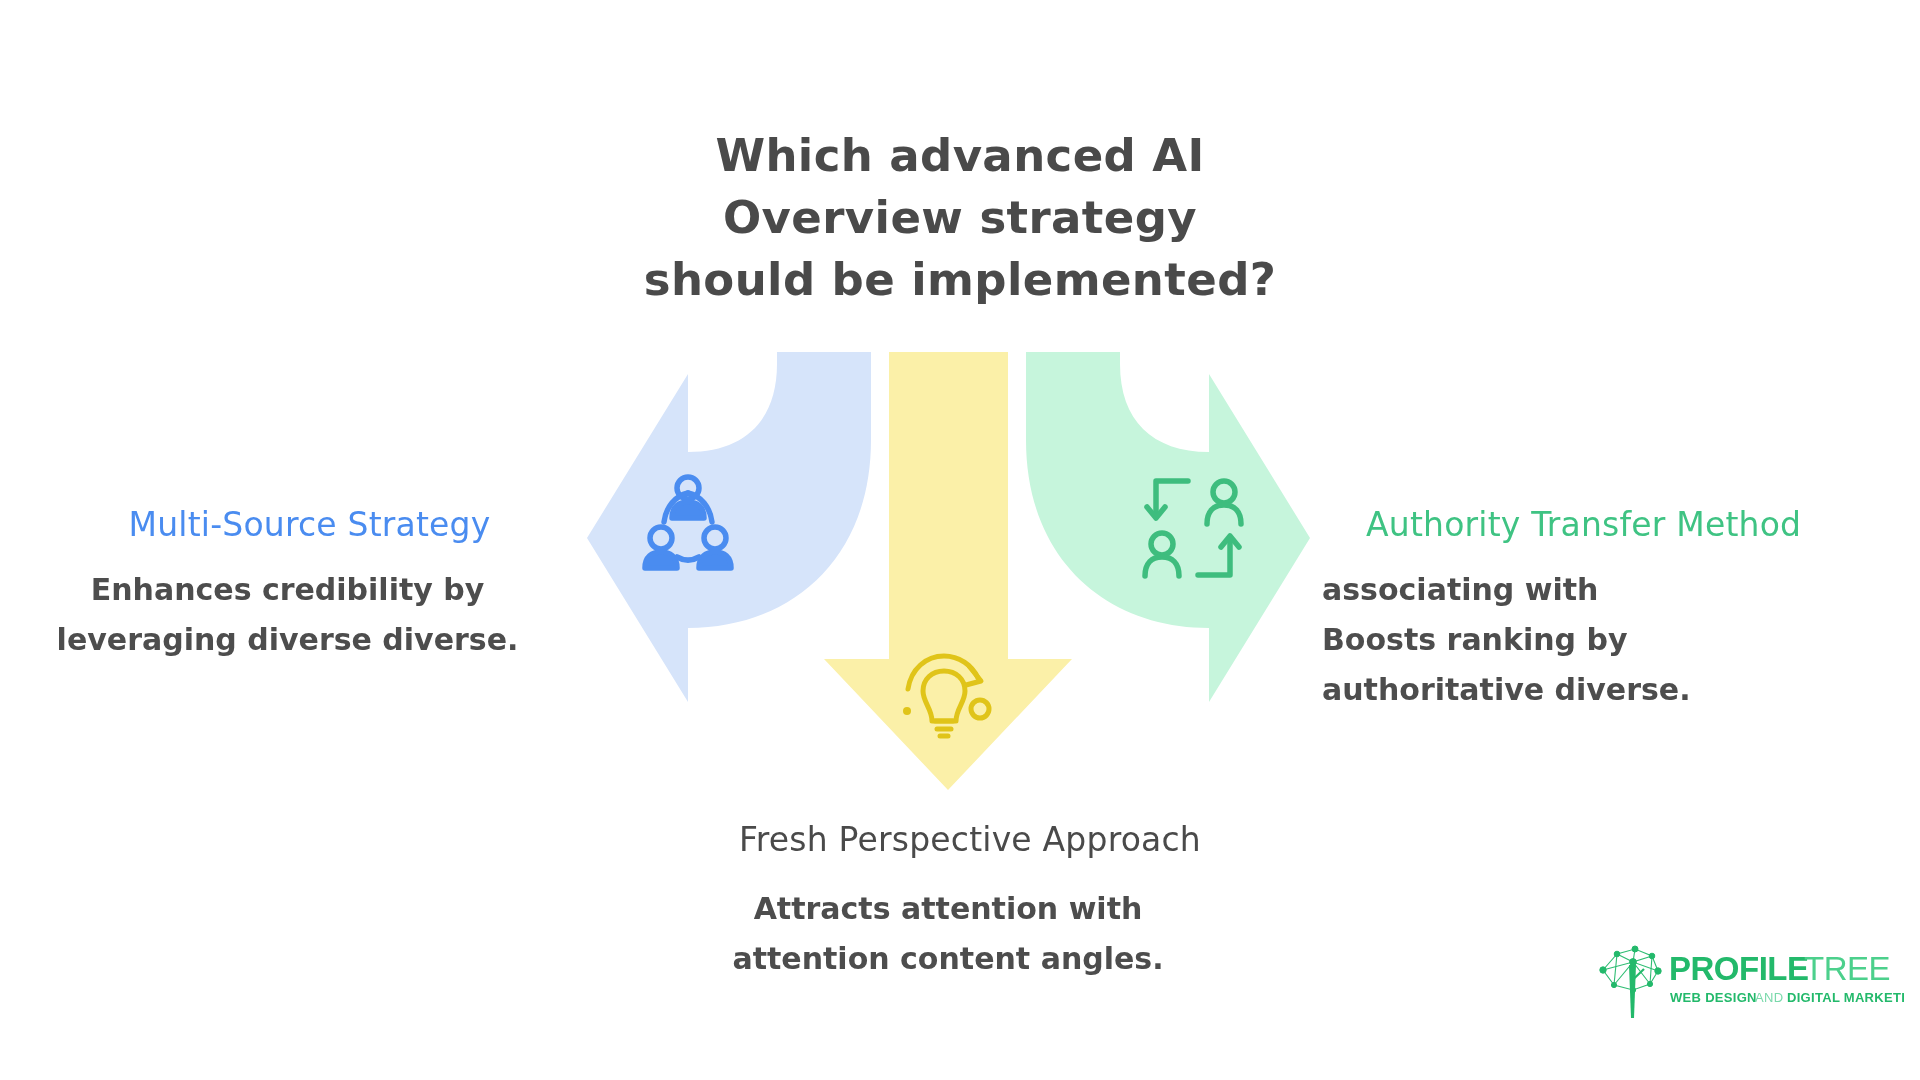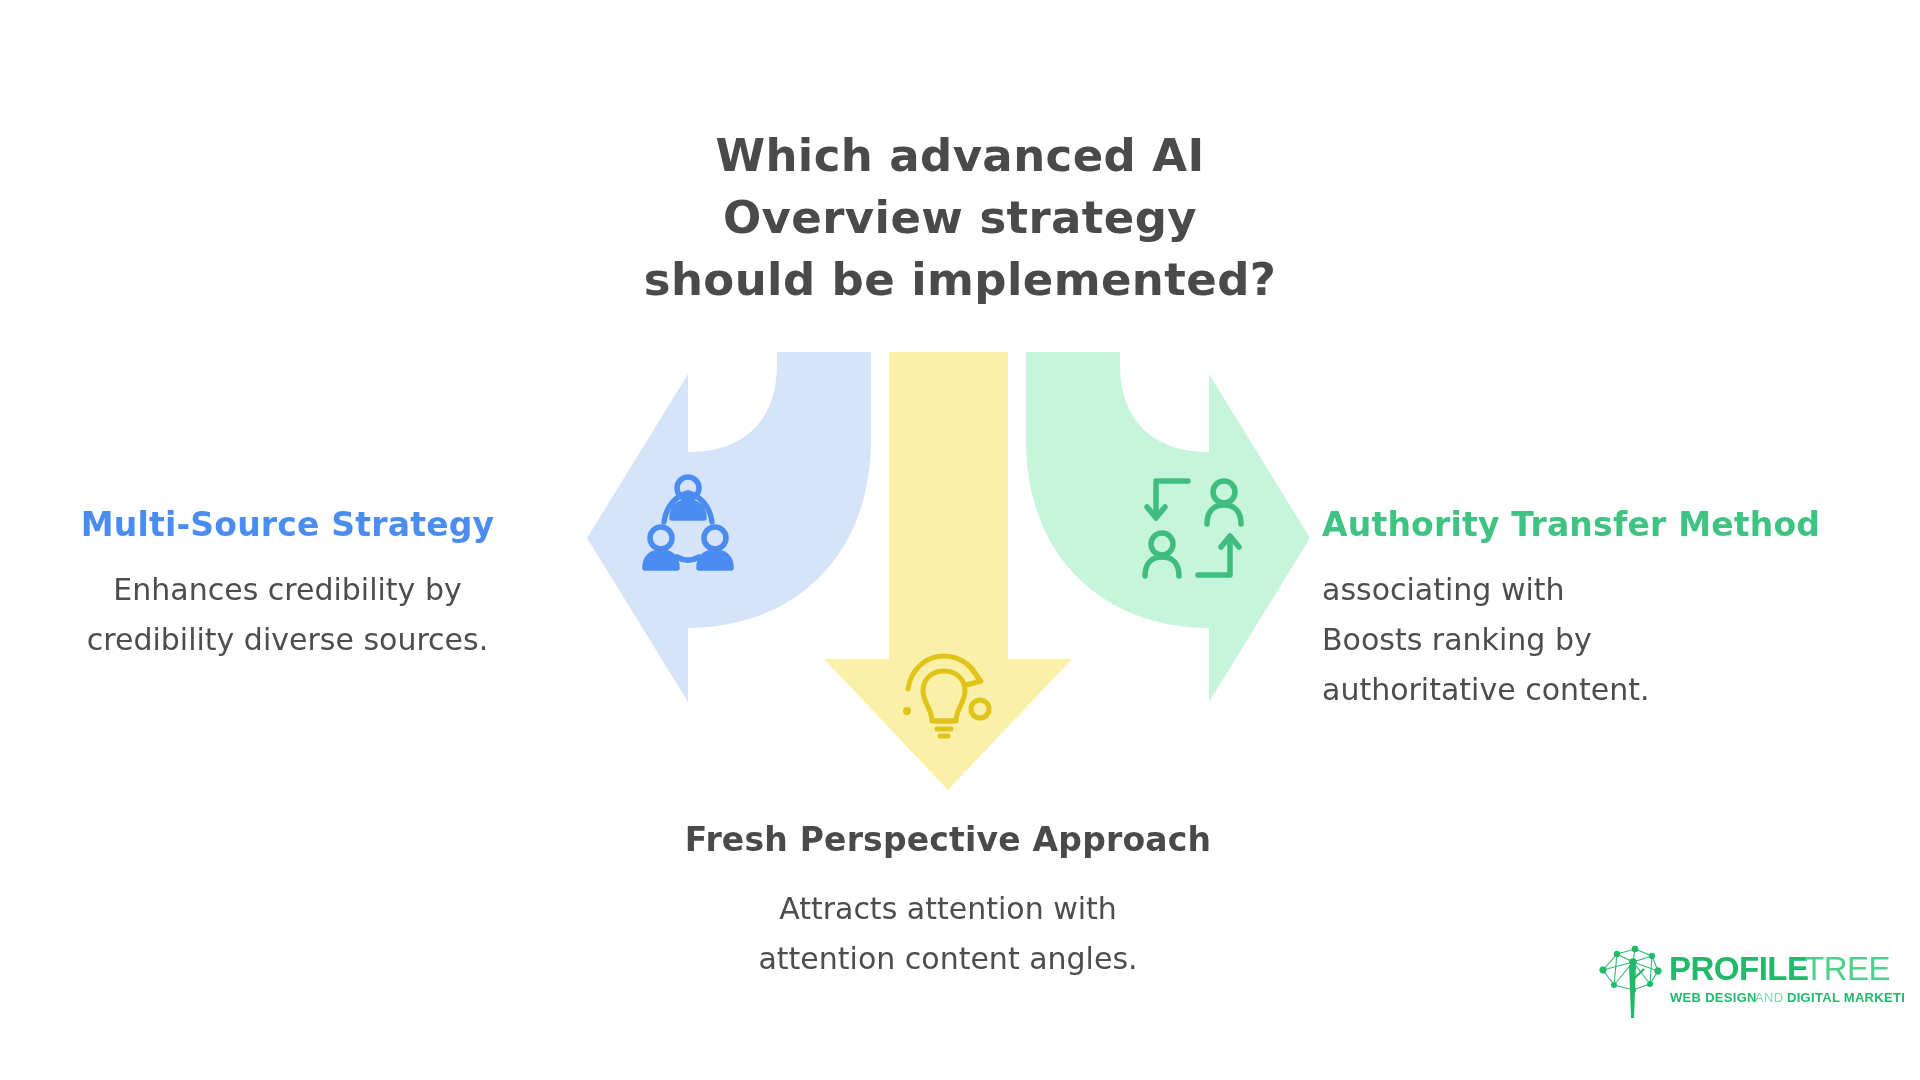--- a/index.html
+++ b/index.html
@@ -44,29 +44,30 @@
     position: absolute;
     left: 0;
     top: 0;
     width: 1920px;
     height: 1080px;
   }
 
   
   .branch-heading {
     font-family: "DejaVu Sans", sans-serif;
-    font-weight: 700;
+    font-weight: 400;
     font-size: 33px;
     line-height: 40px;
     letter-spacing: 0.2px;
     white-space: nowrap;
+    padding-left: 44px;
   }
   .branch-body {
     font-family: "DejaVu Sans", sans-serif;
-    font-weight: 400;
+    font-weight: 700;
     font-size: 30px;
     line-height: 50px;
     color: #4d4d4d;
   }
   .branch-body .bline { display: block; white-space: pre; }
 
   
   #branch-left {
     position: absolute;
     left: 0px;
@@ -197,30 +198,30 @@
         <path d="M 52,97 L 84,97 L 84,60"></path>
         <path d="M 75,69 L 84,58 L 93,69"></path>
       </g>
     </g>
   </svg>
 
   <div id="branch-left">
     <div class="branch-heading">Multi-Source Strategy</div>
     <div class="branch-body">
       <span class="bline">Enhances credibility by</span>
-      <span class="bline">credibility diverse sources.</span>
+      <span class="bline">leveraging diverse diverse.</span>
     </div>
   </div>
 
   <div id="branch-right">
     <div class="branch-heading">Authority Transfer Method</div>
     <div class="branch-body">
       <span class="bline">associating with</span>
       <span class="bline">Boosts ranking by</span>
-      <span class="bline">authoritative content.</span>
+      <span class="bline">authoritative diverse.</span>
     </div>
   </div>
 
   <div id="branch-bottom">
     <div class="branch-heading">Fresh Perspective Approach</div>
     <div class="branch-body">
       <span class="bline">Attracts attention with</span>
       <span class="bline">attention content angles.</span>
     </div>
   </div>

